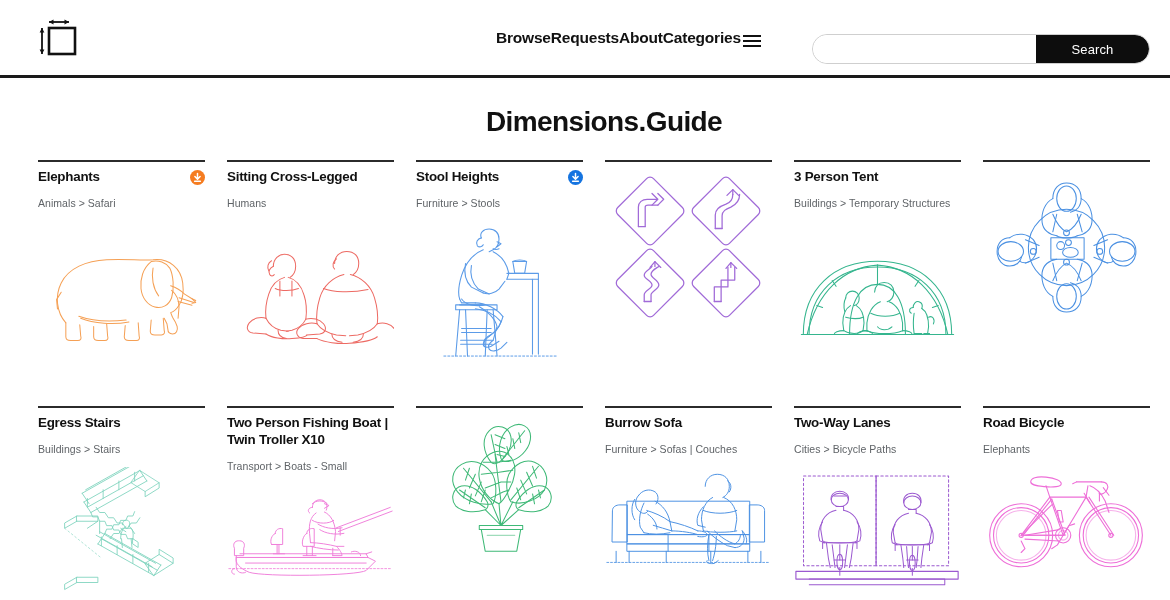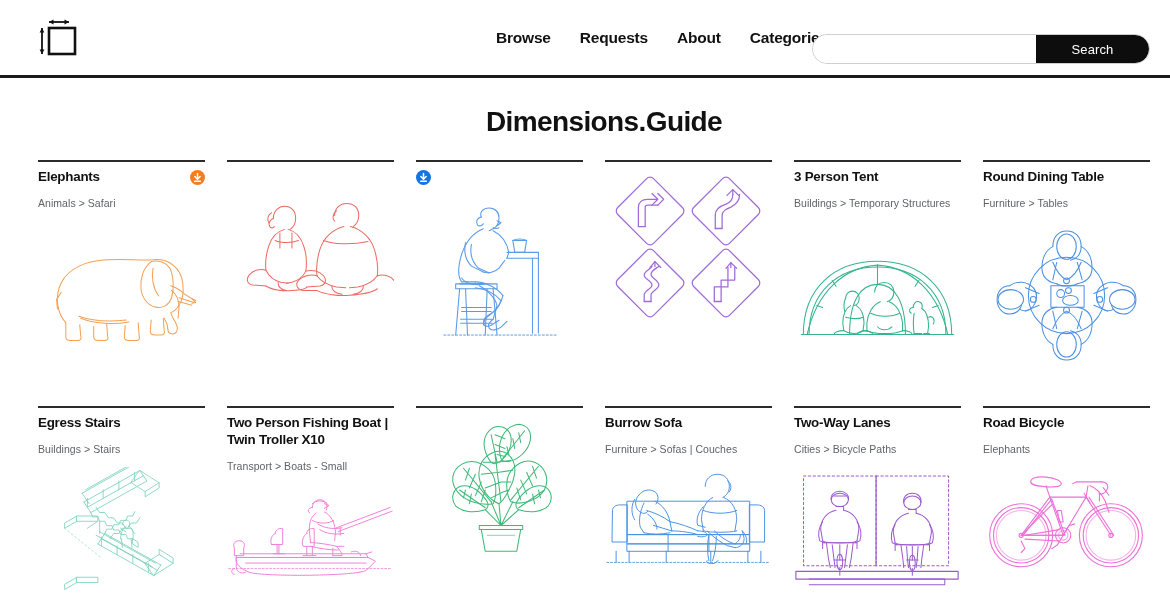--- a/index.html
+++ b/index.html
@@ -21,21 +21,20 @@
     border-bottom: 3px solid #1a1a1a;
   }
   .logo-wrap {
     width: 60px; height: 52px;
     display: flex; align-items: center; justify-content: flex-start;
     margin-left: 4px;
   }
   .nav {
     display: flex;
     align-items: flex-end;
-    gap: 29px;
     margin-left: 400px;
   }
   .nav-item {
     font-size: 15.5px;
     font-weight: bold;
     color: #111111;
     letter-spacing: -0.2px;
     cursor: pointer;
     white-space: nowrap;
   }
@@ -229,20 +228,26 @@
           <path d="M44 88 C58 93 78 94 95 92"></path>
 
           <path d="M25 62 L20 70 L21 80"></path>
         </g>
       </svg>
     </div>
   </div>
 
   <div class="card">
     <div class="card-rule"></div>
+    <div class="card-head">
+      <div>
+        <div class="card-title">Sitting Cross-Legged</div>
+        <div class="card-sub">Humans</div>
+      </div>
+    </div>
     <div class="card-art">
       <svg viewBox="0 0 180 110" width="176" height="108">
         <g fill="none" stroke="#ED6A63" stroke-width="1.1" stroke-linejoin="round" stroke-linecap="round">
 
           <path d="M50 24 C50 16 56 11 62 11 C69 11 74 16 74 24 C74 30 71 34 68 36"></path>
           <path d="M50 24 C46 26 44 30 46 33 C47 35 50 35 51 33"></path>
           <path d="M48 18 C44 20 43 25 45 29"></path>
           <path d="M62 36 C55 38 48 44 45 54 C42 63 41 72 42 80"></path>
           <path d="M66 36 C74 38 80 45 83 55 C86 64 86 73 85 81"></path>
           <path d="M57 40 L57 56 M70 40 L70 56"></path>
@@ -267,20 +272,24 @@
           <path d="M113 97 C113 102 117 105 124 106"></path>
           <path d="M147 97 C147 102 143 105 136 106"></path>
         </g>
       </svg>
     </div>
   </div>
 
   <div class="card">
     <div class="card-rule"></div>
     <div class="card-head">
+      <div>
+        <div class="card-title">Stool Heights</div>
+        <div class="card-sub">Furniture &gt; Stools</div>
+      </div>
       <span class="dl-icon">
         <svg width="15" height="15" viewBox="0 0 15 15">
           <circle cx="7.5" cy="7.5" r="7.5" fill="#1574E0"></circle>
           <path d="M7.5 3.4 v5.0 M4.9 6.6 L7.5 9.3 L10.1 6.6" fill="none" stroke="#fff" stroke-width="1.5" stroke-linecap="round" stroke-linejoin="round"></path>
           <line x1="4.6" y1="11.2" x2="10.4" y2="11.2" stroke="#fff" stroke-width="1.4" stroke-linecap="round"></line>
         </svg>
       </span>
     </div>
     <div class="card-art">
       <svg viewBox="0 0 130 145" width="128" height="145">
@@ -427,26 +436,20 @@
           <path d="M123 74 C122 80 122 88 123 95"></path>
           <path d="M123 95 L131 95 M133 95 L139 95"></path>
           <path d="M138 78 C142 76 145 80 143 85"></path>
         </g>
       </svg>
     </div>
   </div>
 
   <div class="card">
     <div class="card-rule"></div>
-    <div class="card-head">
-      <div>
-        <div class="card-title">Round Dining Table</div>
-        <div class="card-sub">Furniture &gt; Tables</div>
-      </div>
-    </div>
     <div class="card-art">
       <svg viewBox="0 0 145 135" width="142" height="132">
         <g fill="none" stroke="#4A90E2" stroke-width="1.05" stroke-linejoin="round" stroke-linecap="round">
 
           <circle cx="72" cy="68" r="39"></circle>
 
           <rect x="56" y="58" width="34" height="22"></rect>
           <circle cx="66" cy="66" r="4"></circle>
           <circle cx="74" cy="63" r="3"></circle>
           <ellipse cx="76" cy="73" rx="8" ry="5"></ellipse>

